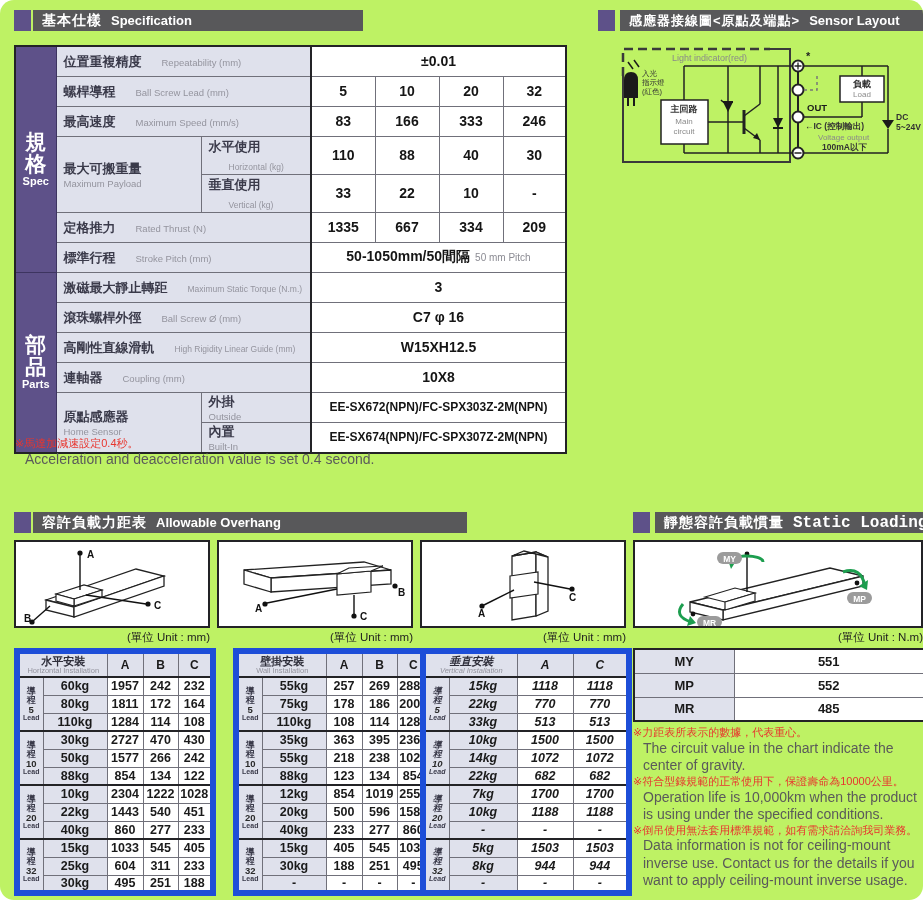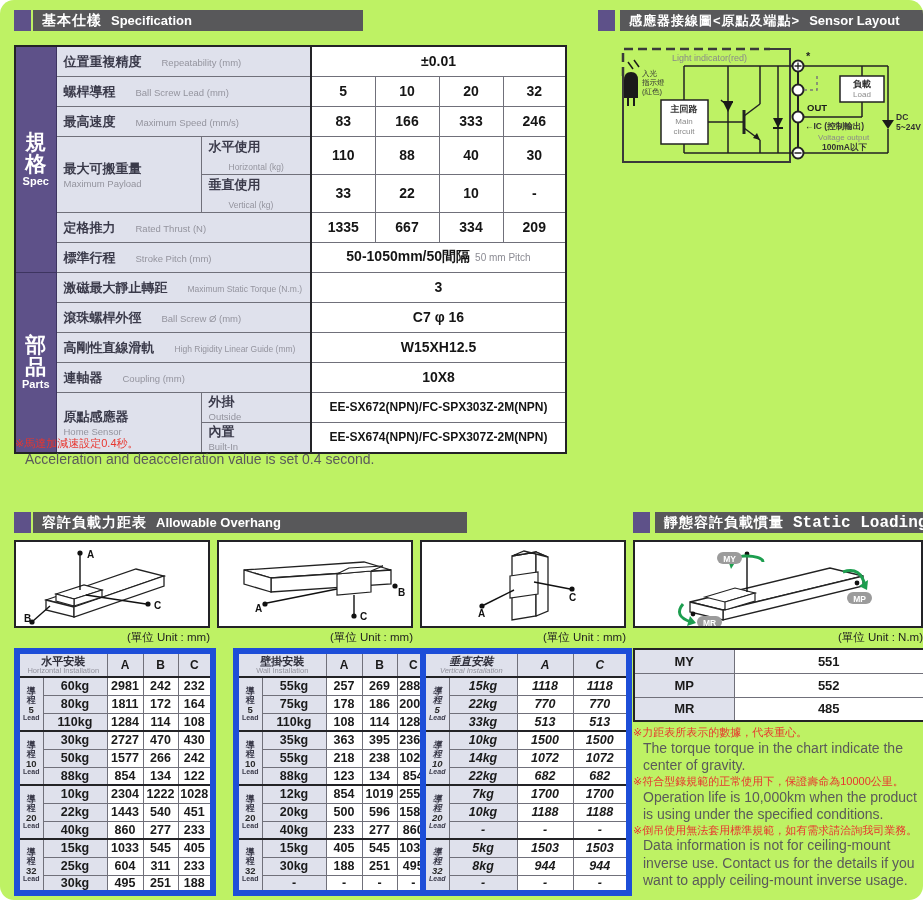--- a/index.html
+++ b/index.html
@@ -343,21 +343,21 @@
       </thead>
     <tbody>
         <tr class="gfirst">
           <th class="gcell" rowspan="3">
             <span class="gch">導</span>
             <span class="gch">程</span>
             <span class="gnum">5</span>
             <span class="gen">Lead</span>
           </th>
           <td class="kgcell">60kg</td>
-          <td class="vcell">2981</td>
+          <td class="vcell">1957</td>
           <td class="vcell">242</td>
           <td class="vcell">232</td>
         </tr>
         <tr>
           <td class="kgcell">80kg</td>
           <td class="vcell">1811</td>
           <td class="vcell">172</td>
           <td class="vcell">164</td>
         </tr>
         <tr>
@@ -717,20 +717,20 @@
         </tr>
         <tr>
           <th class="mlabel">MR</th>
           <td class="mvalue">485</td>
         </tr>
       </tbody>
   </table>
 
   <div class="mnotes">
     <div class="note-zh">※力距表所表示的數據，代表重心。</div>
-    <div class="note-en">The torque torque in the chart indicate the center of gravity.</div>
+    <div class="note-en">The circuit value in the chart indicate the center of gravity.</div>
     <div class="note-zh">※符合型錄規範的正常使用下，保證壽命為10000公里。</div>
     <div class="note-en">Operation life is 10,000km when the product is using under the specified conditions.</div>
     <div class="note-zh">※倒吊使用無法套用標準規範，如有需求請洽詢我司業務。</div>
     <div class="note-en">Data information is not for ceiling-mount inverse use. Contact us for the details if you want to apply ceiling-mount inverse usage.</div>
   </div>
 
 </div>
 
 </body></html>

